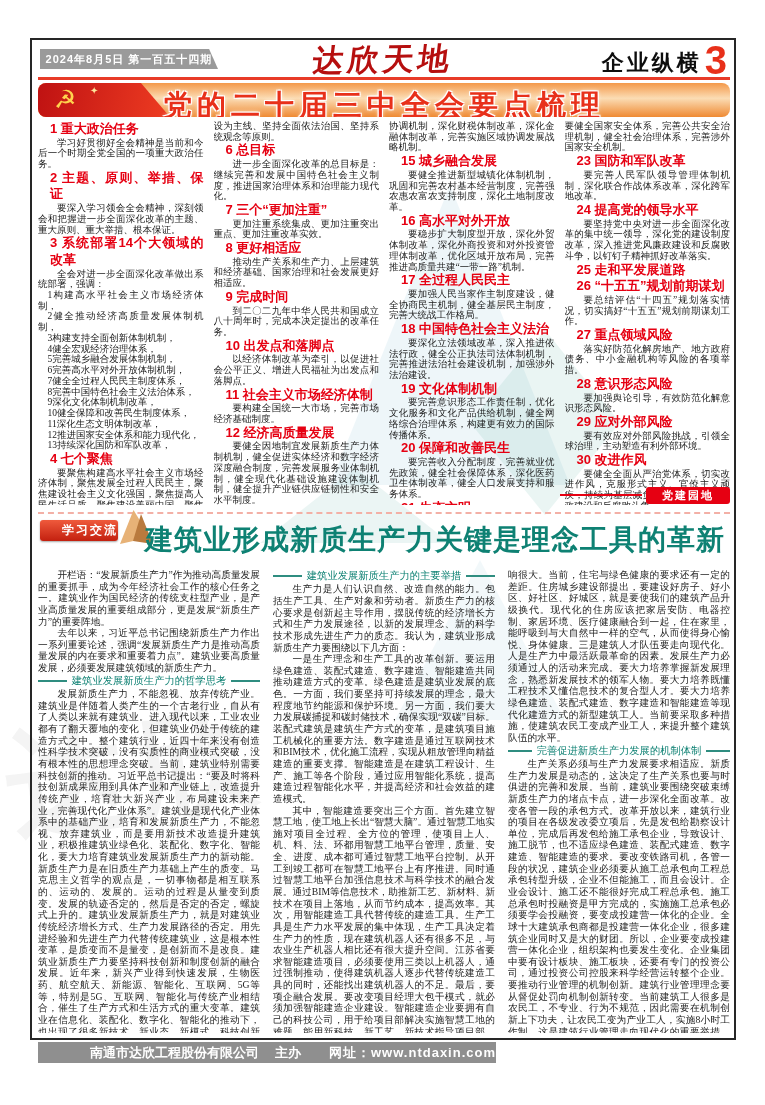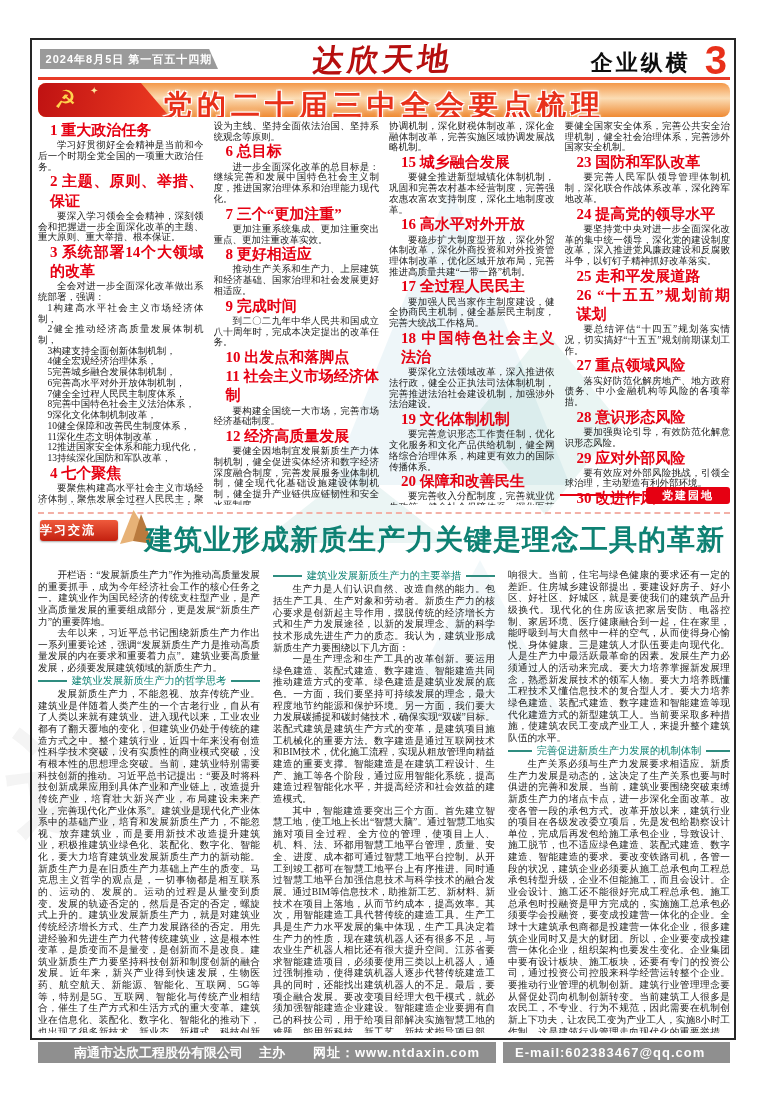--- a/index.html
+++ b/index.html
@@ -17,71 +17,71 @@
   .wm-text{position:absolute;left:6px;top:690px;font-size:120px;font-weight:bold;
        color:rgba(40,40,40,.05);transform:rotate(-8deg);letter-spacing:10px;}
   
   .frame{position:absolute;left:30px;top:38px;width:702px;height:998px;border:2px solid #262626;}
   
   .date-box{position:absolute;left:40px;top:49px;width:178px;height:20px;background:#9a9a9a;
        color:#fff;font:bold 11px/20px "Liberation Sans","DejaVu Sans",sans-serif;text-align:center;
        clip-path:polygon(0 0,95% 0,100% 100%,0 100%);letter-spacing:1px;}
   .masthead{position:absolute;left:288px;top:39px;width:190px;text-align:center;font-size:31px;
        font-weight:bold;color:#b60f0f;transform:skewX(-8deg) rotate(-1deg);letter-spacing:4px;}
-  .section-wrap{position:absolute;right:38px;top:40px;display:flex;align-items:flex-start;gap:14px;}
+  .section-wrap{position:absolute;right:38px;top:40px;display:flex;align-items:flex-start;gap:3px;}
   .section-label{font-size:22px;font-weight:bold;color:#0d0d0d;letter-spacing:3px;margin-top:8px;}
   .page-num{font-size:40px;font-weight:bold;color:#e8301a;line-height:1;
        font-family:"Liberation Sans","DejaVu Sans",sans-serif;}
   .redline{position:absolute;left:38px;top:77px;width:692px;height:3px;background:#e83b28;}
   
   .banner{position:absolute;left:38px;top:83px;width:692px;height:34px;border-radius:8px;
        background:linear-gradient(180deg,#f4994a 0%,#fbdcb4 45%,#ef8a33 100%);overflow:hidden;}
   .flag{position:absolute;left:0;top:0;width:132px;height:34px;
        background:linear-gradient(100deg,#bf1212,#ee3c22);clip-path:polygon(0 0,78% 0,100% 100%,0 100%);}
   .emblem{position:absolute;left:16px;top:2px;font-size:25px;color:#ffd34e;line-height:30px;}
   .sparkle{position:absolute;left:52px;top:2px;font-size:10px;color:#ffe59a;}
   .banner-title{position:absolute;left:0;right:0;top:3px;text-align:center;font-weight:900;
        font-family:"Liberation Sans","DejaVu Sans",sans-serif;font-size:29px;letter-spacing:5px;color:#e8301a;
        text-shadow:-1px -1px 0 #fff,1px -1px 0 #fff,-1px 1px 0 #fff,1px 1px 0 #fff,0 0 4px #ffffff;}
   
   .briefing{position:absolute;left:38px;top:121px;width:692px;height:384px;display:flex;gap:10px;overflow:hidden;}
   .bcol{flex:1 1 0;overflow:hidden;font-size:9.5px;line-height:1.13;text-align:justify;color:#1a1a1a;}
-  .bh{color:#e60012;font-family:Liberation Serif, serif;font-weight:bold;
-      font-size:15px;line-height:1.28;padding-left:12px;}
+  .bh{color:#e60012;font-family:Liberation Sans, sans-serif;font-weight:bold;
+      font-size:13px;line-height:1.28;padding-left:12px;}
   .bp{margin:0;text-indent:2em;}
   .bp.noind{text-indent:0;}
   .bli{text-indent:1em;}
   .party-tag{position:absolute;left:646px;top:487px;width:84px;height:17px;background:#e60012;color:#fff;
       font:bold 11px/17px "Liberation Sans","DejaVu Sans",sans-serif;text-align:center;border-radius:3px;letter-spacing:2px;}
   .party-rule{position:absolute;left:560px;top:494px;width:82px;height:2px;background:#e60012;}
   .dashed{position:absolute;left:38px;top:512px;width:692px;border-top:2px dashed #f3b0a6;}
   
   .study-tag{position:absolute;left:40px;top:520px;width:78px;height:21px;
       background:linear-gradient(180deg,#ef5a3c,#c3200f);color:#fff;border-radius:3px;
-      font:bold 12px/21px "Liberation Sans","DejaVu Sans",sans-serif;text-align:left;letter-spacing:2px;
+      font:bold 12px/21px "Liberation Sans","DejaVu Sans",sans-serif;text-align:right;letter-spacing:2px;
       box-shadow:0 1px 2px rgba(0,0,0,.35);}
   .fold1{position:absolute;left:120px;top:510px;width:30px;height:34px;background:#e7b277;
       clip-path:polygon(0 100%,45% 0,100% 80%);}
   .fold2{position:absolute;left:133px;top:514px;width:20px;height:30px;background:#b97a3e;
       clip-path:polygon(0 90%,40% 0,100% 100%);}
   .headline{position:absolute;left:145px;top:521px;width:585px;font-weight:700;
       font-family:"Liberation Sans","DejaVu Sans",sans-serif;font-size:28px;color:#0e8173;letter-spacing:1px;}
   
   .article{position:absolute;left:38px;top:569px;width:692px;height:464px;display:flex;gap:13px;overflow:hidden;}
   .acol{flex:1 1 0;overflow:hidden;font-size:9.7px;line-height:1.2;text-align:justify;color:#222;}
   .sub{display:flex;align-items:center;gap:5px;color:#0e8173;font-weight:normal;font-size:10.3px;
       font-family:"Liberation Sans","DejaVu Sans",sans-serif;margin:1px 0;}
   .sub-line{flex:1;border-top:2px solid #2f8d80;height:0;}
   .sub-text{white-space:nowrap;}
   
   .footer{position:absolute;left:38px;top:1042px;width:692px;height:21px;display:flex;gap:7px;
       font-family:"Liberation Sans","DejaVu Sans",sans-serif;font-weight:bold;color:#fff;font-size:13px;}
   .fseg{background:#8f8f8f;display:flex;align-items:center;overflow:hidden;}
   .fseg1{flex:0 0 458px;}
-  .fseg1 .company{padding-left:36px;font-family:Liberation Serif, serif;}
+  .fseg1 .company{padding-left:52px;font-family:Liberation Serif, serif;}
   .fseg1 .host{margin-left:16px;}
   .fseg1 .site{margin-left:28px;letter-spacing:1px;}
   .fseg2{flex:1;padding-left:12px;letter-spacing:1px;}
 </style>
 </head>
 <body>
 
 <div class="page">
 
   <div class="wm1"></div>
@@ -136,20 +136,21 @@
         <p class="bp noind">设为主线、坚持全面依法治国、坚持系统观念等原则。</p>
         <div class="bh">6 总目标</div>
         <p class="bp">进一步全面深化改革的总目标是：继续完善和发展中国特色社会主义制度，推进国家治理体系和治理能力现代化。</p>
         <div class="bh">7 三个“更加注重”</div>
         <p class="bp">更加注重系统集成、更加注重突出重点、更加注重改革实效。</p>
         <div class="bh">8 更好相适应</div>
         <p class="bp">推动生产关系和生产力、上层建筑和经济基础、国家治理和社会发展更好相适应。</p>
         <div class="bh">9 完成时间</div>
         <p class="bp">到二〇二九年中华人民共和国成立八十周年时，完成本决定提出的改革任务。</p>
         <div class="bh">10 出发点和落脚点</div>
+        <p class="bp">以经济体制改革为牵引，以促进社会公平正义、增进人民福祉为出发点和落脚点。</p>
         <div class="bh">11 社会主义市场经济体制</div>
         <p class="bp">要构建全国统一大市场，完善市场经济基础制度。</p>
         <div class="bh">12 经济高质量发展</div>
         <p class="bp">要健全因地制宜发展新质生产力体制机制，健全促进实体经济和数字经济深度融合制度，完善发展服务业体制机制，健全现代化基础设施建设体制机制，健全提升产业链供应链韧性和安全水平制度。</p>
         <div class="bh">13 支持全面创新</div>
         <p class="bp">要深化教育综合改革，深化科技体制改革，深化人才发展体制机制改革。</p>
       </div>
     <div class="bcol">
         <p class="bp noind">协调机制，深化财税体制改革，深化金融体制改革，完善实施区域协调发展战略机制。</p>
         <div class="bh">15 城乡融合发展</div>
@@ -227,17 +228,14 @@
         <p class="bp">生产关系必须与生产力发展要求相适应。新质生产力发展是动态的，这决定了生产关系也要与时俱进的完善和发展。当前，建筑业要围绕突破束缚新质生产力的堵点卡点，进一步深化全面改革。改变各管一段的承包方式。改革开放以来，建筑行业的项目在各级发改委立项后，先是发包给勘察设计单位，完成后再发包给施工承包企业，导致设计、施工脱节，也不适应绿色建造、装配式建造、数字建造、智能建造的要求。要改变铁路司机，各管一段的状况，建筑企业必须要从施工总承包向工程总承包转型升级，企业不但能施工，而且会设计。企业会设计、施工还不能很好完成工程总承包。施工总承包时投融资是甲方完成的，实施施工总承包必须要学会投融资，要变成投建营一体化的企业。全球十大建筑承包商都是投建营一体化企业，很多建筑企业同时又是大的财团。所以，企业要变成投建营一体化企业，组织架构也要发生变化。企业集团中要有设计板块、施工板块，还要有专门的投资公司，通过投资公司控股来科学经营运转整个企业。要推动行业管理的机制创新。建筑行业管理理念要从督促处罚向机制创新转变。当前建筑工人很多是农民工，不专业、行为不规范，因此需要在机制创新上下功夫，让农民工变为产业工人，实施8小时工作制，这是建筑行业管理走向现代化的重要举措。此外，建筑行业管理还要通过信息化、智能化、网络化提高管理水平。在生产资料所有制和劳动产品分配上进行探索。建筑智能化以后，数据将成为重要的生产要素。数据归谁所有，数据能否像资本等生产要素一样参加分配等等都需要进一步进行规范和探索。</p>
       </div>
   </div>
 
   <div class="footer">
     <div class="fseg fseg1">
       <span class="company">南通市达欣工程股份有限公司</span>
       <span class="host">主办</span>
       <span class="site">网址：www.ntdaxin.com</span>
     </div>
-    <div class="fseg fseg2">
-      <span>E-mail:602383467@qq.com</span>
-    </div>
   </div>
 </div>
 
 </body></html>

